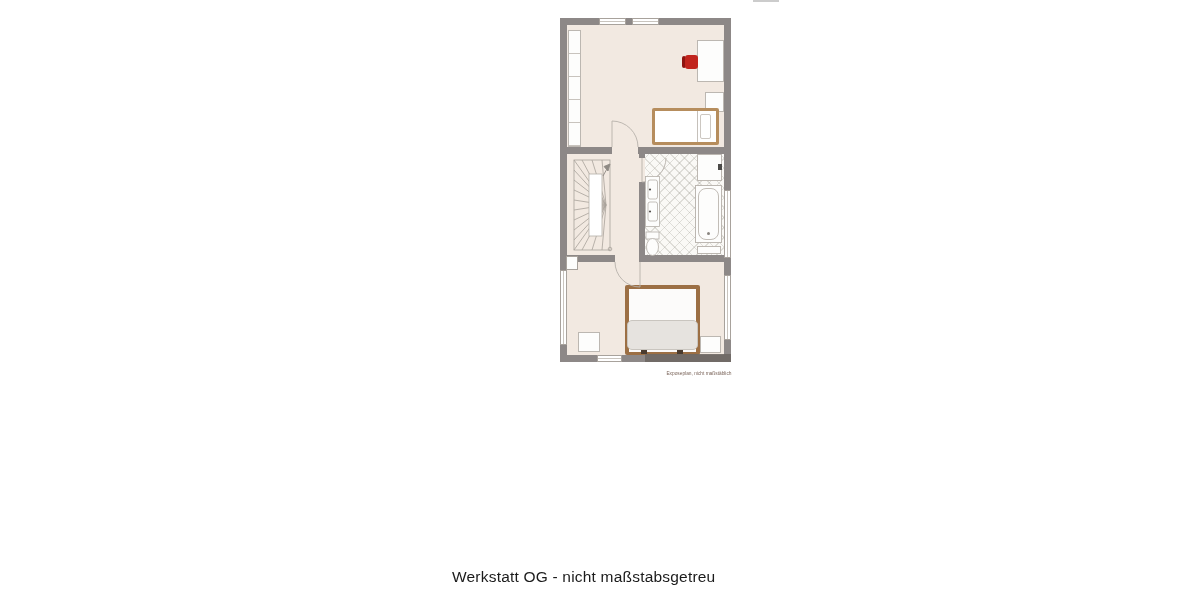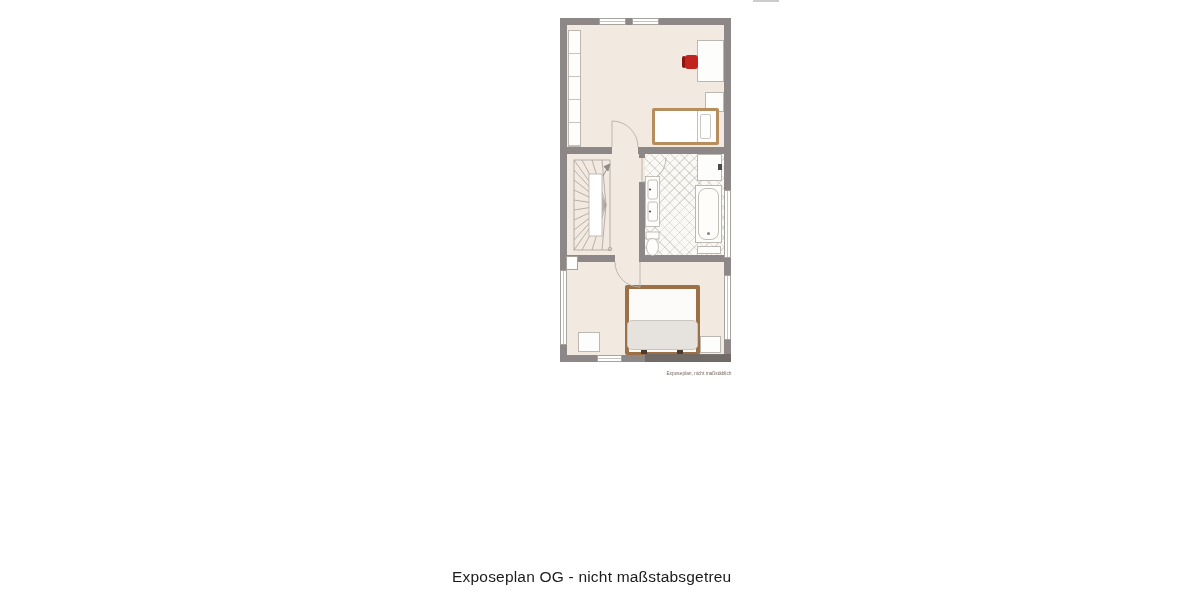--- a/index.html
+++ b/index.html
@@ -150,15 +150,15 @@
     <div style="left:85px;top:336px;width:86px;height:8px;background:rgba(110,104,100,.9);z-index:40;
                 color:#ffffff;overflow:hidden;text-align:right;">
       <span class="tinytext" style="position:static;display:inline-block;transform:scale(.55);transform-origin:right top;margin-right:2px;">⌂ Grundriss Werkstatt</span>
     </div>
   </div>
 
   <div style="left:560px;top:364px;width:171px;text-align:right;color:#7b655a;overflow:visible;">
     <span class="tinytext" style="position:static;display:inline-block;transform:scale(.6);transform-origin:right top;">Exposeplan, nicht maßstäblich</span>
   </div>
 
-  <div class="caption" style="left:452px;top:568px;">Exposeplan OG - nicht maßstabsgetreu</div>
+  <div class="caption" style="left:452px;top:568px;">Werkstatt OG - nicht maßstabsgetreu</div>
 
 </div>
 
 </body></html>

